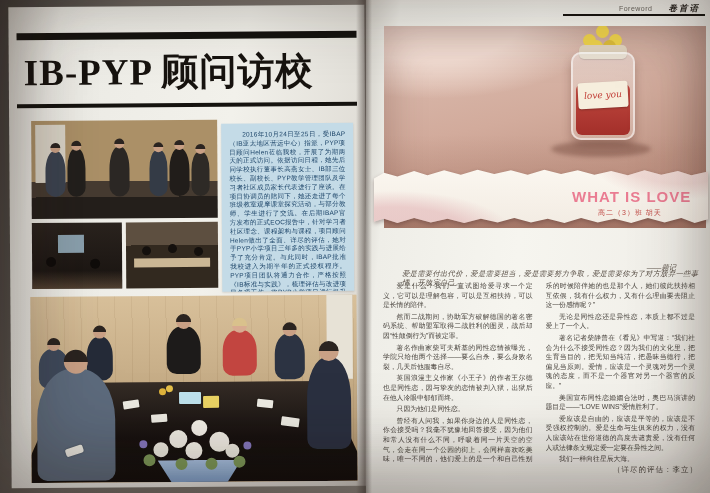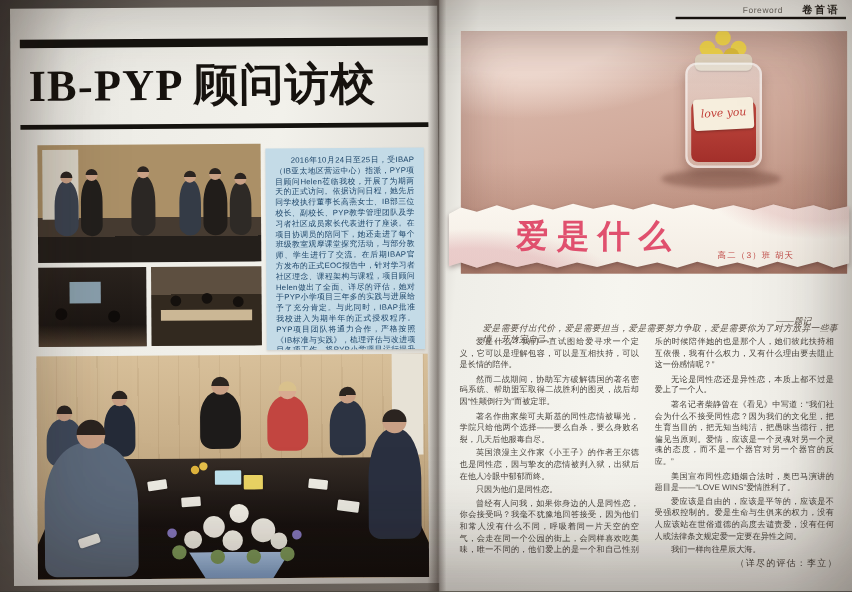--- a/index.html
+++ b/index.html
@@ -43,21 +43,21 @@
   .head{position:absolute;left:50%;transform:translateX(-50%);top:-11px;width:13px;height:13px;
         border-radius:50%;background:linear-gradient(#2b2420 52%,#c9a085 52%);}
   .paper{position:absolute;background:#eeece4;border-radius:1px;box-shadow:0 0 2px rgba(0,0,0,.35);}
   .blob{position:absolute;border-radius:50%;}
   .wrap{position:absolute;background:linear-gradient(#aac4e4,#7fa3cf);
         clip-path:polygon(0 0,100% 0,82% 100%,18% 100%);}
 
   
   .rp-header{position:absolute;top:3px;right:10px;display:flex;gap:16px;align-items:baseline;z-index:2;}
   .fw{font-size:7px;color:#6b655e;letter-spacing:.5px;}
-  .tab{font-size:8.5px;font-weight:700;color:#28241f;letter-spacing:2px;}
+  .tab{font-size:8.5px;font-weight:700;color:#28241f;letter-spacing:2px;font-style:italic;}
   .rp-rule{position:absolute;top:14px;right:5px;width:142px;height:2px;background:#17130f;}
   .rp-photo{left:18px;top:26px;width:322px;height:202px;
         background:radial-gradient(120% 80% at 15% 0%,#f2ddd3 0 22%,rgba(0,0,0,0) 45%),
         linear-gradient(168deg,#ddc0b4 0%,#d2ab9c 45%,#c59a8a 70%,#bd8f7f 100%);
         box-shadow:inset 0 0 40px rgba(90,50,40,.35);}
   .sand{position:absolute;left:0;bottom:0;width:100%;height:46%;
         background:linear-gradient(rgba(160,110,92,0),rgba(145,96,80,.38));}
   .jshadow{position:absolute;left:52%;top:57%;width:100px;height:16px;border-radius:50%;
         background:rgba(90,45,35,.35);filter:blur(2px);}
   .jar{position:absolute;left:58%;top:13%;width:64px;height:88px;}
@@ -219,21 +219,21 @@
         <div class="glass"></div>
         <div class="fill"></div>
         <div class="jlabel">
           <span>love you</span>
         </div>
       </div>
     </div>
 
     <div class="torn">
       <div class="torn-paper"></div>
-      <span class="t-cn">爱是什么</span>
+      <span class="t-en">WHAT IS LOVE</span>
       <span class="byline">高二（3）班 胡天</span>
     </div>
 
     <div class="quote">爱是需要付出代价，爱是需要担当，爱是需要努力争取，爱是需要你为了对方放弃一些事情，开放完自己。</div>
     <div class="quote-attr">——题记</div>
 
     <div class="cols">
       <div class="col">
         <p>爱是什么？我们一直试图给爱寻求一个定义，它可以是理解包容，可以是互相扶持，可以是长情的陪伴。</p>
         <p>然而二战期间，协助军方破解德国的著名密码系统、帮助盟军取得二战胜利的图灵，战后却因“性颠倒行为”而被定罪。</p>

